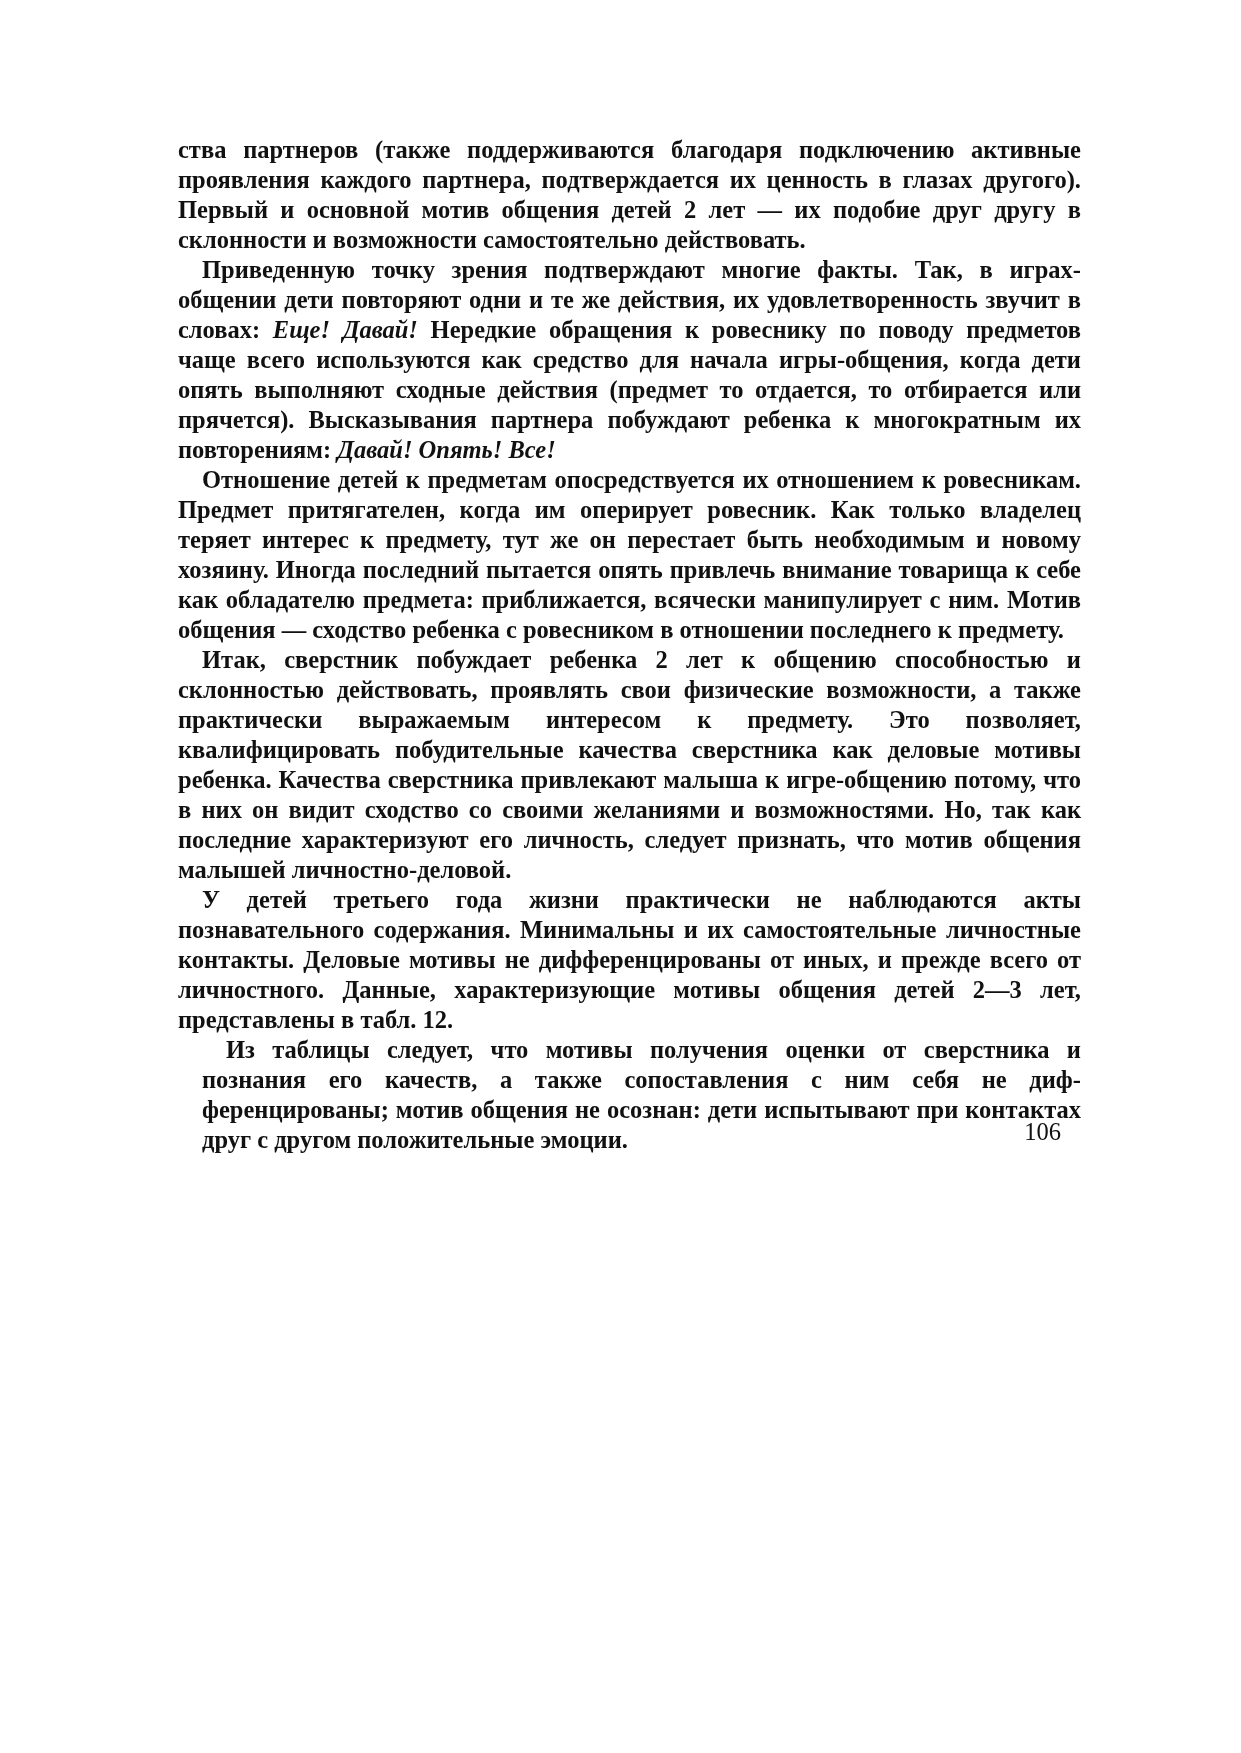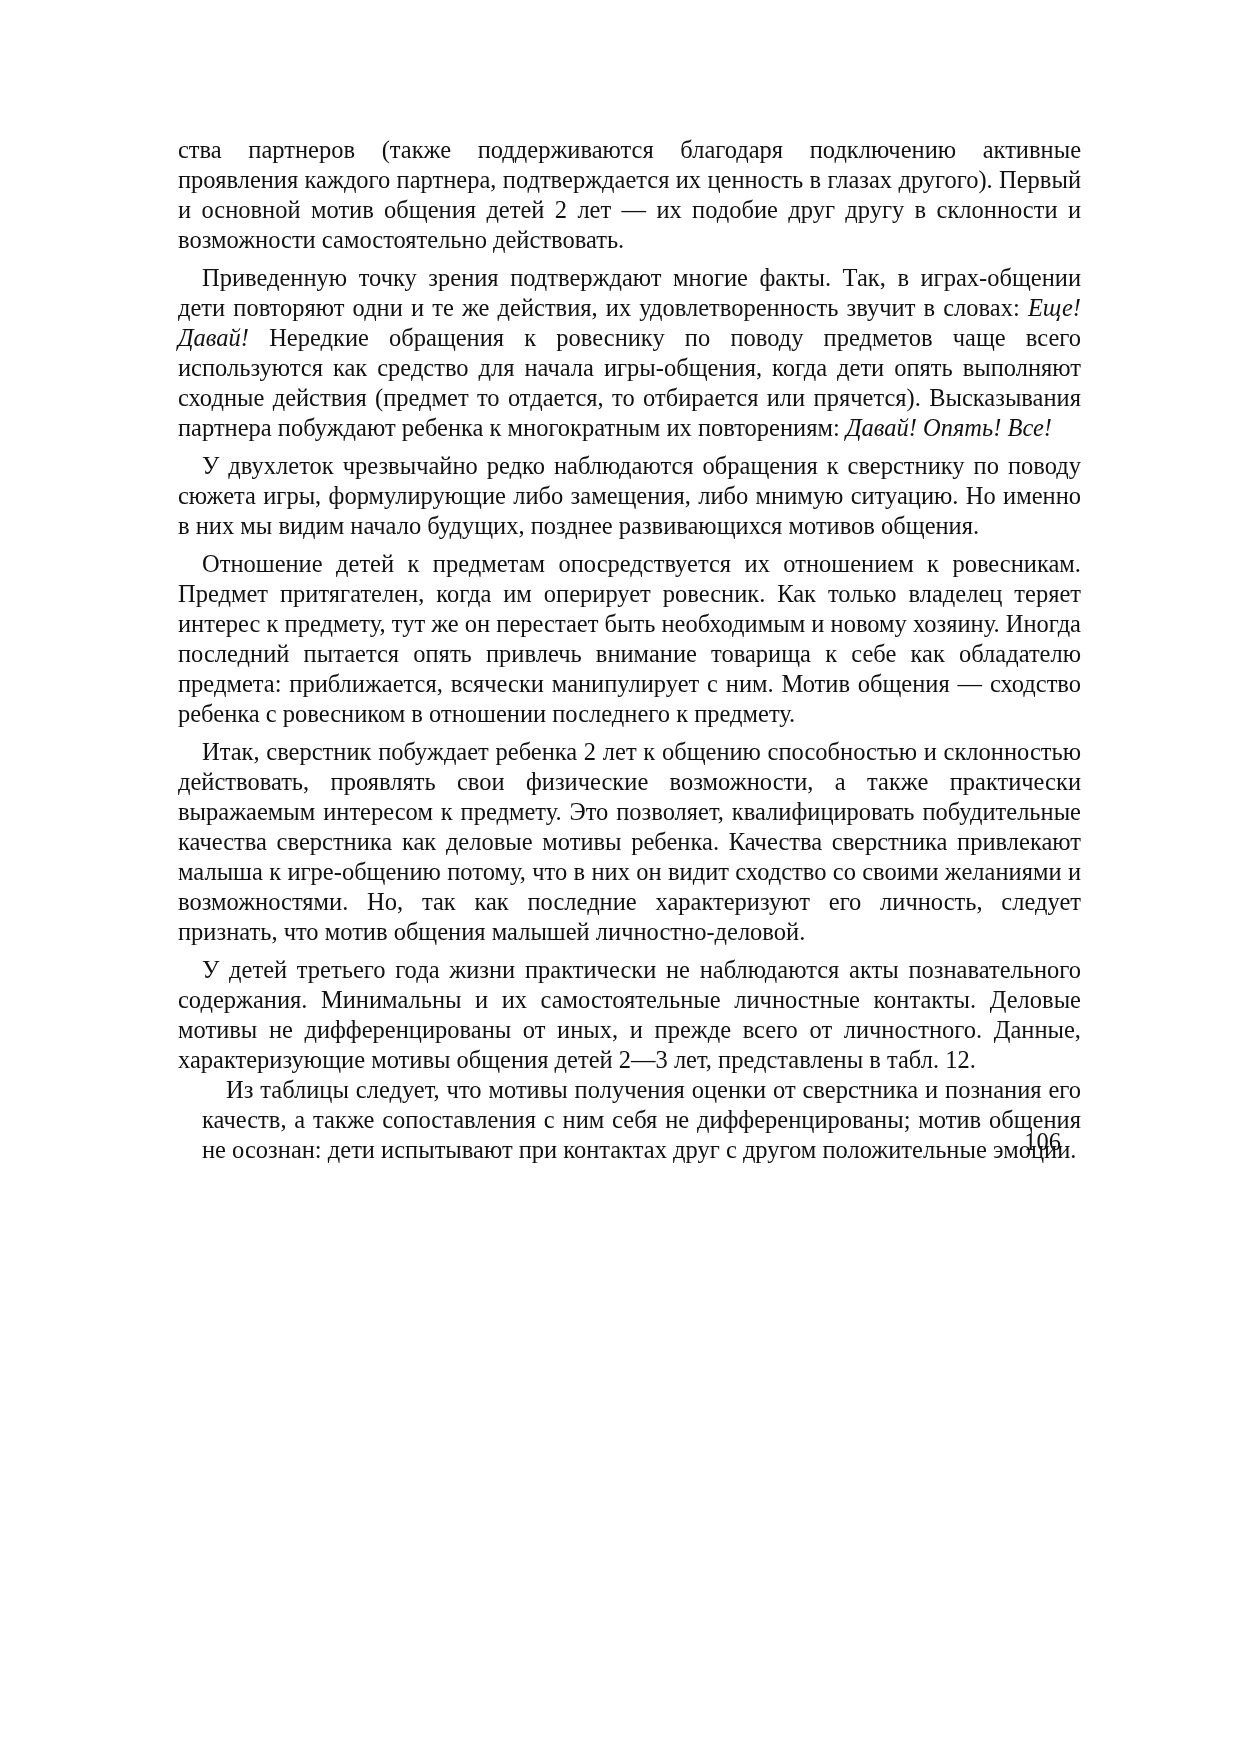--- a/index.html
+++ b/index.html
@@ -21,26 +21,27 @@
     top: 135px;
     width: 903px;
   }
   .para {
     margin: 0;
     font-size: 24.5px;
     line-height: 30px;
     text-align: justify;
     text-indent: 24px;
     hyphens: manual;
+    font-weight: bold;
   }
   .para.noindent {
     text-indent: 0;
   }
   .para + .para {
-    margin-top: 8px;
+    margin-top: 0px;
   }
   .para em {
     font-style: italic;
   }
   .last-line-wrap {
     position: relative;
     margin-left: 24px;
   }
   .page-number {
     position: absolute;
@@ -53,21 +54,20 @@
 </style>
 </head>
 <body>
 
 <div class="page">
 
   <p class="para noindent">ства партнеров (также поддерживаются благодаря подключению активные проявления каждого партнера, подтверждается их ценность в глазах другого). Первый и основной мотив общения детей 2 лет — их подобие друг другу в склонности и возможности самостоятельно действовать.</p>
 
   <p class="para"><span>Приведенную точку зрения подтверждают многие факты. Так, в играх-общении дети повторяют одни и те же действия, их удов­летворенность звучит в словах: </span><em>Еще! Давай!</em><span> Нередкие обращения к ровеснику по поводу предметов чаще всего используются как средство для начала игры-общения, когда дети опять выполняют сходные действия (предмет то отдается, то отбирается или прячется). Высказывания партнера побуждают ребенка к многократным их повторениям: </span><em>Давай! Опять! Все!</em></p>
 
-  <p class="para">У двухлеток чрезвычайно редко наблюдаются обращения к свер­стнику по поводу сюжета игры, формулирующие либо замещения, либо мнимую ситуацию. Но именно в них мы видим начало будущих, позднее развивающихся мотивов общения.</p>
 
   <p class="para">Отношение детей к предметам опосредствуется их отношением к ровесникам. Предмет притягателен, когда им оперирует ровесник. Как только владелец теряет интерес к предмету, тут же он перестает быть необходимым и новому хозяину. Иногда последний пытается опять привлечь внимание товарища к себе как обладателю предмета: приближается, всячески манипулирует с ним. Мотив общения — сходство ребенка с ровесником в отношении последнего к предмету.</p>
 
   <p class="para">Итак, сверстник побуждает ребенка 2 лет к общению способностью и склонностью действовать, проявлять свои физические возможности, а также практически выражаемым интересом к предмету. Это позволяет, квалифицировать побудительные качества сверстника как деловые мотивы ребенка. Качества сверстника привлекают малыша к игре-общению потому, что в них он видит сходство со своими желаниями и возможностями. Но, так как последние характеризуют его личность, следует признать, что мотив общения малышей личностно-деловой.</p>
 
 
   <p class="para">У детей третьего года жизни практически не наблюдаются акты познавательного содержания. Минимальны и их самостоятельные личностные контакты. Деловые мотивы не дифференцированы от иных, и прежде всего от личностного. Данные, характеризующие мотивы общения детей 2—3 лет, представлены в табл. 12.</p>
 
   <div class="last-line-wrap">
     <p class="para">Из таблицы следует, что мотивы получения оценки от сверстника и познания его качеств, а также сопоставления с ним себя не диф­ференцированы; мотив общения не осознан: дети испытывают при контактах друг с другом положительные эмоции.</p>

